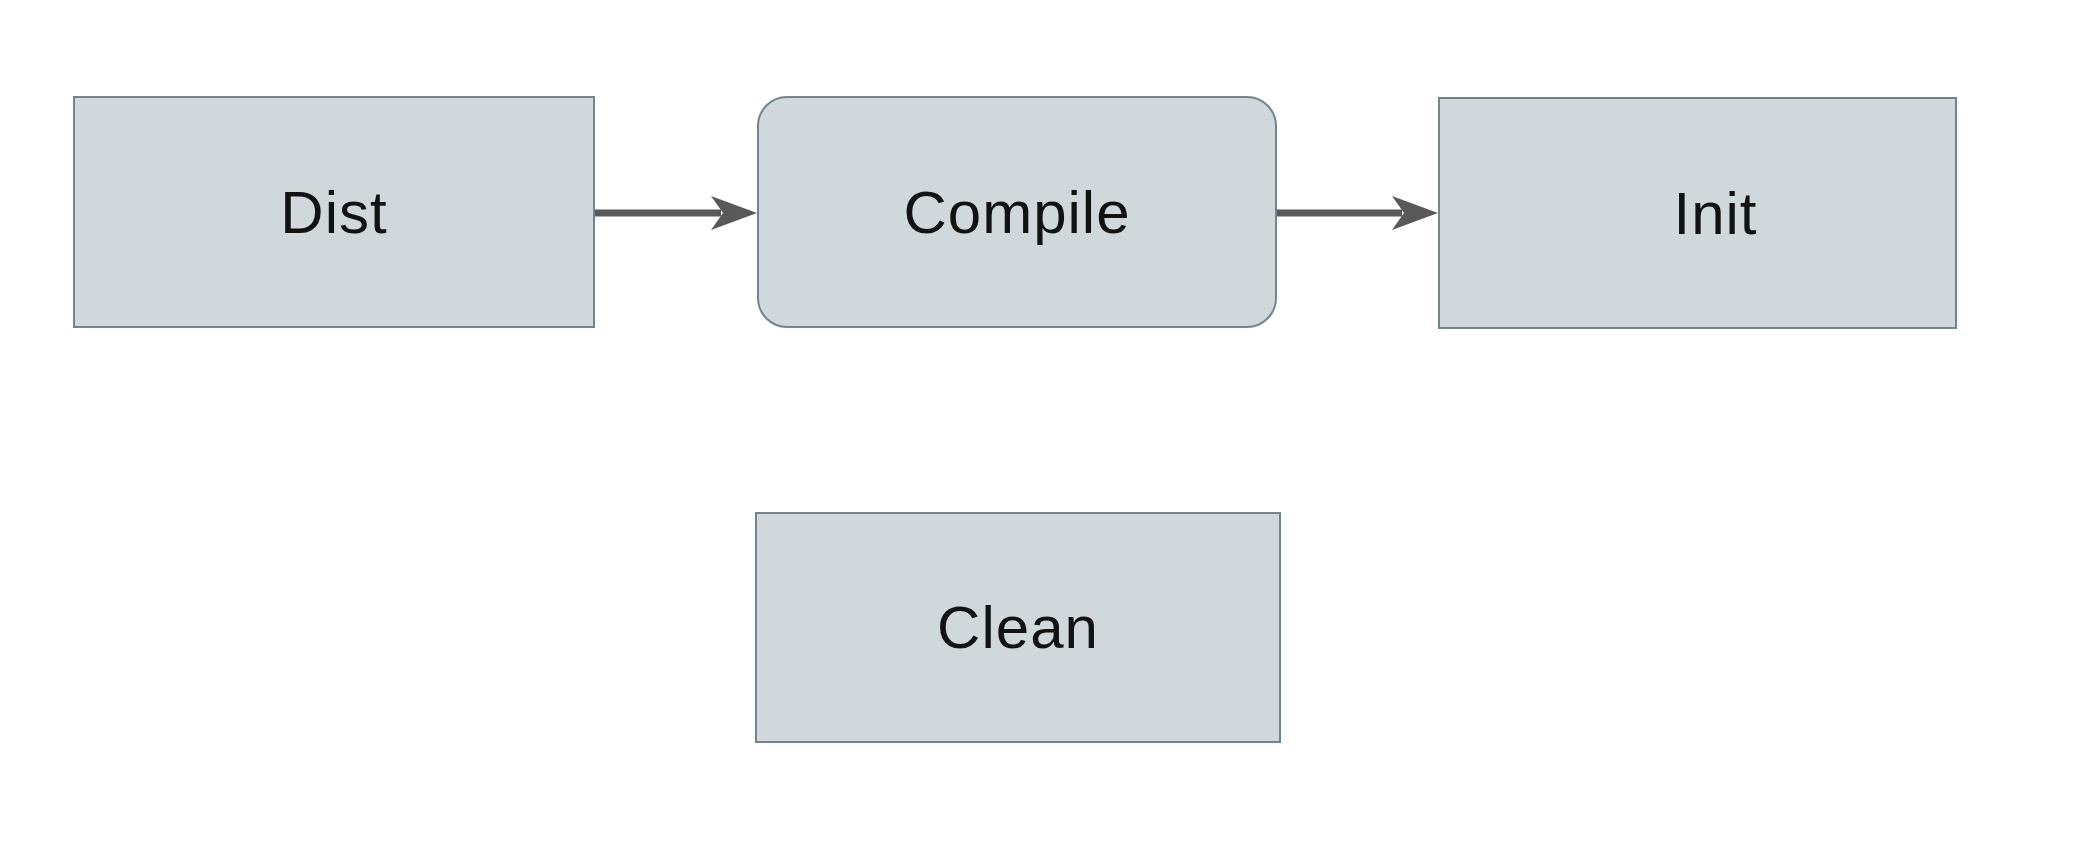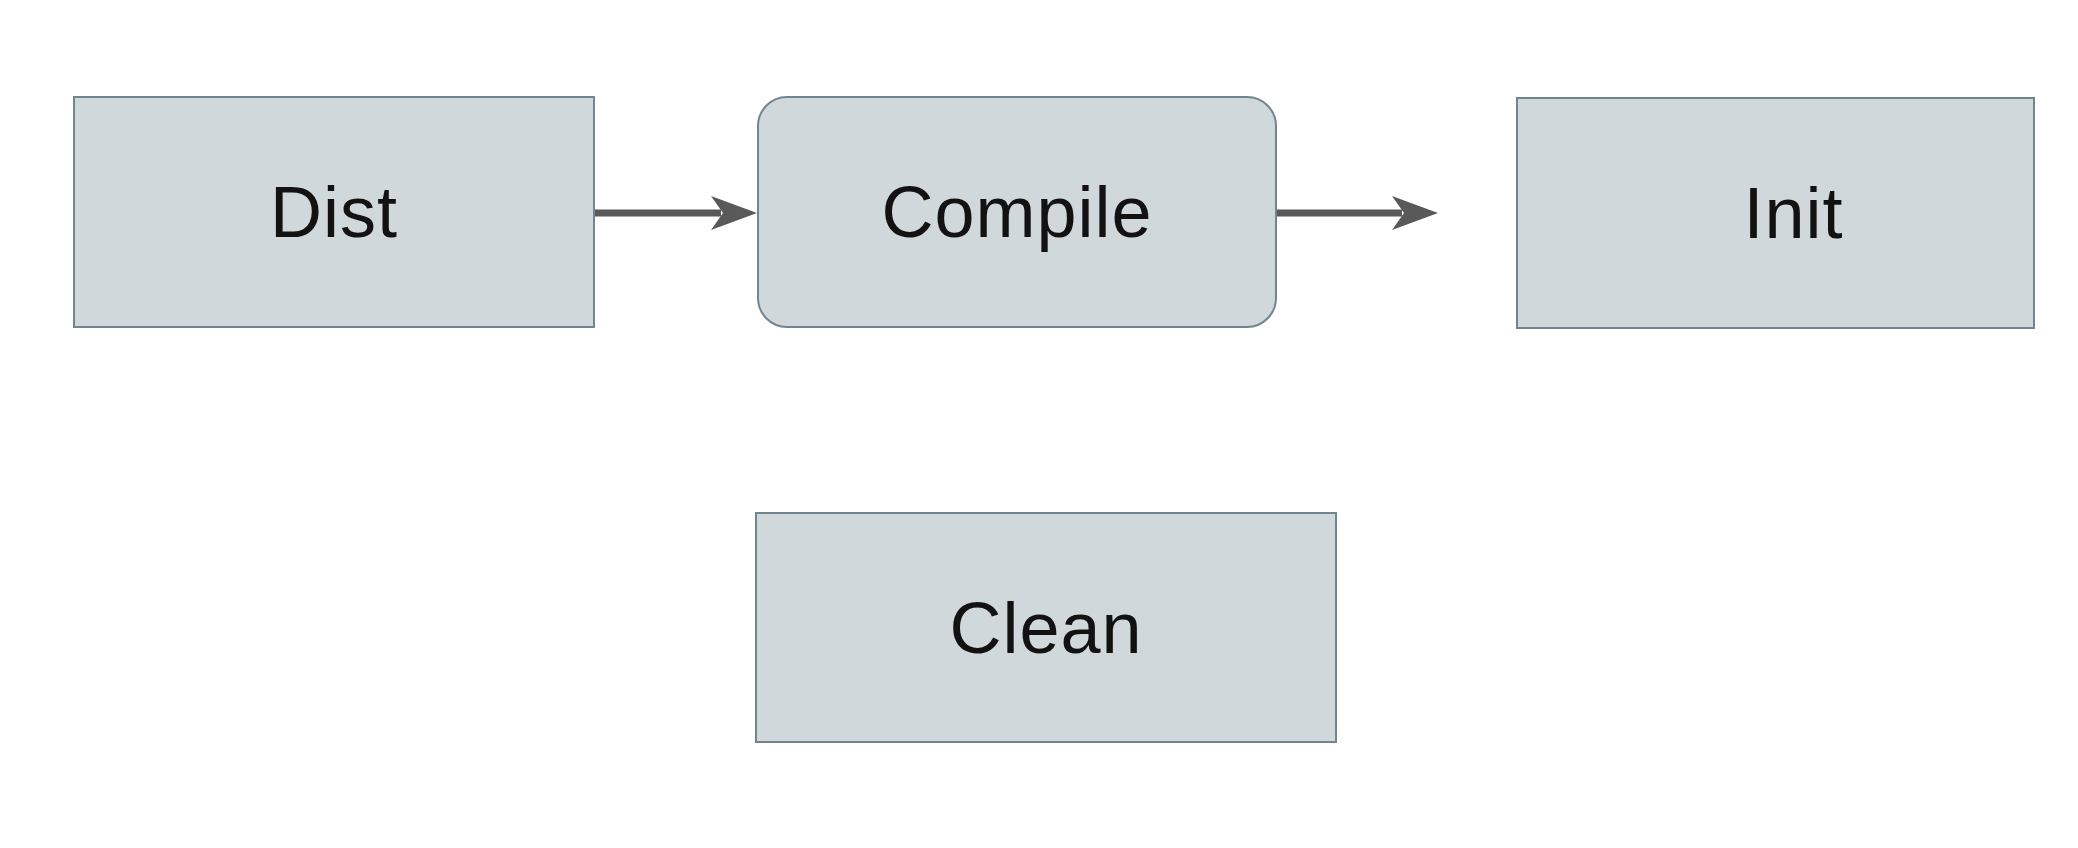--- a/index.html
+++ b/index.html
@@ -18,31 +18,31 @@
   .node {
     position: absolute;
     box-sizing: border-box;
     background: #d0d8db;
     border: 2px solid #71858f;
     display: flex;
     align-items: center;
     justify-content: center;
   }
   .node-label {
-    font-size: 72px;
+    font-size: 60px;
     font-weight: 400;
     color: #121212;
     letter-spacing: 1px;
     white-space: nowrap;
     user-select: none;
   }
   #node-dist    { left: 73px;   top: 96px;  width: 522px; height: 232px; }
   #node-compile { left: 757px;  top: 96px;  width: 520px; height: 232px; border-radius: 30px; }
-  #node-init    { left: 1516px; top: 97px;  width: 519px; height: 232px; padding-left: 36px; }
-  #node-clean   { left: 755px;  top: 512px; width: 582px; height: 231px; text-align: right; }
+  #node-init    { left: 1438px; top: 97px;  width: 519px; height: 232px; padding-left: 36px; }
+  #node-clean   { left: 755px;  top: 512px; width: 526px; height: 231px; text-align: right; }
 
   .edge {
     position: absolute;
     overflow: visible;
   }
   #edge-1 { left: 595px;  top: 193px; }
   #edge-2 { left: 1277px; top: 193px; }
 </style>
 </head>
 <body>

